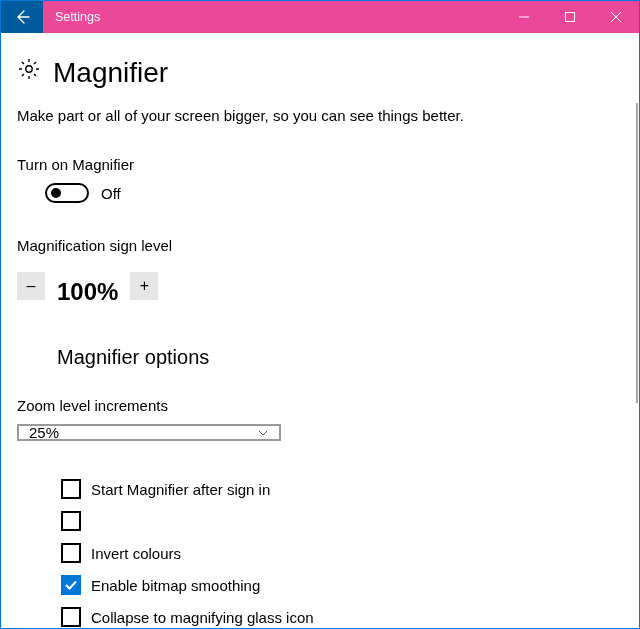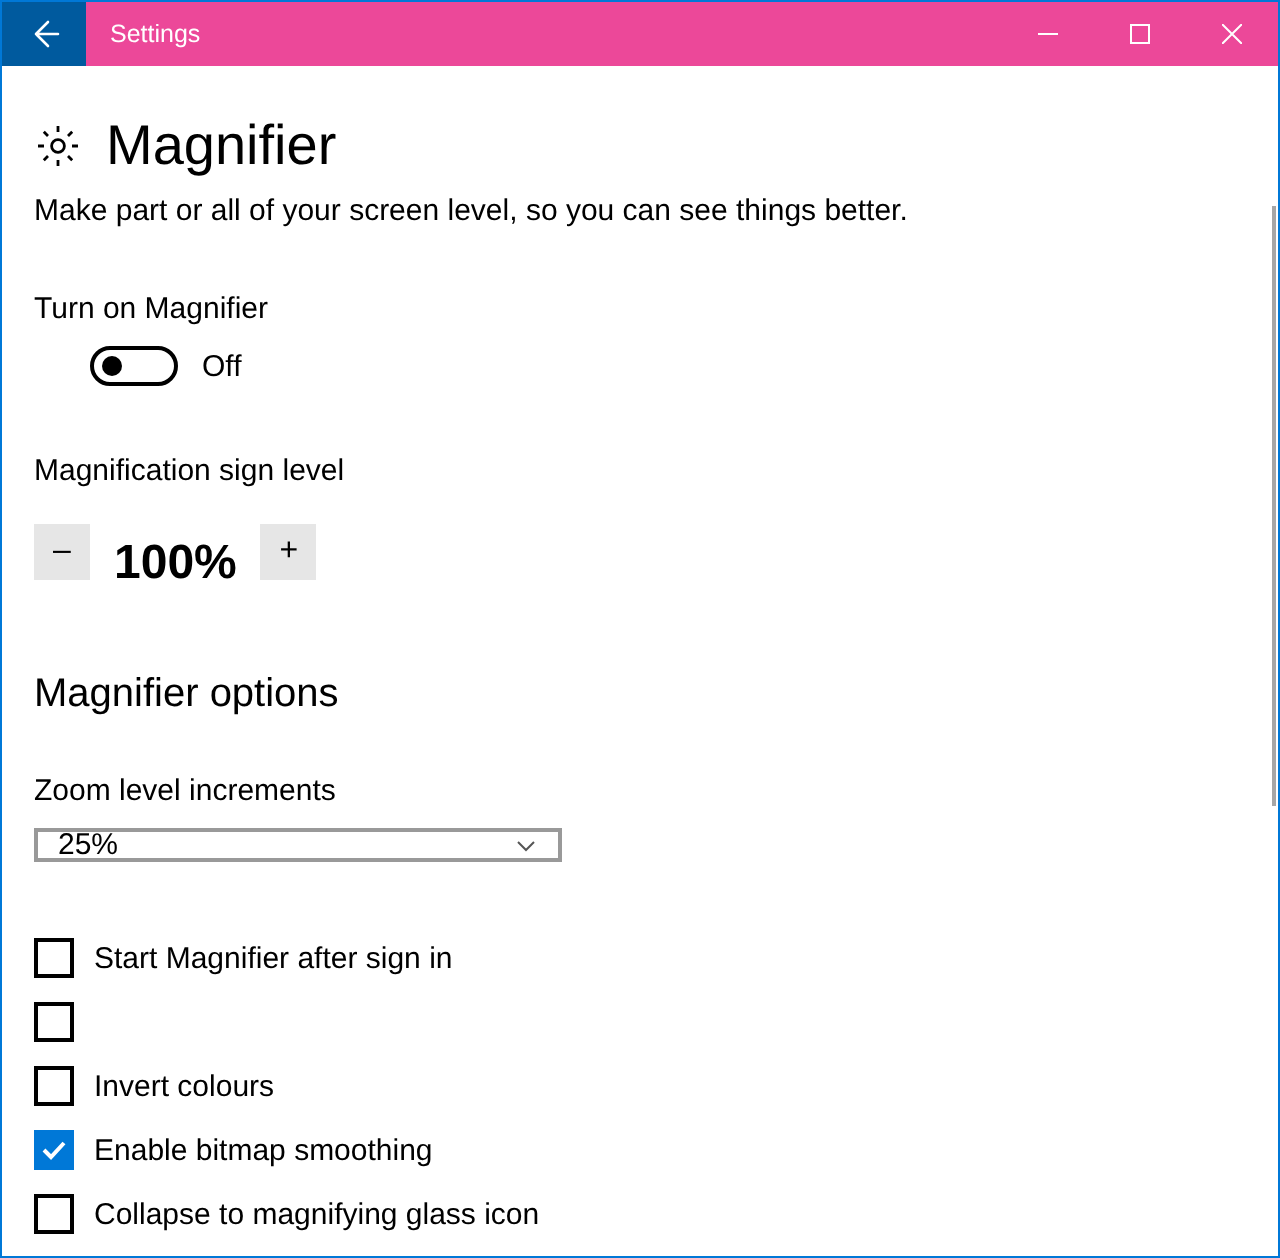--- a/index.html
+++ b/index.html
@@ -48,23 +48,23 @@
     cursor: pointer;
   }
   .content {
     padding: 20px 16px 0 16px;
     position: relative;
     height: calc(100% - 32px);
     overflow: hidden;
   }
   .page-header {
     display: flex;
-    align-items: center;
+    align-items: flex-start;
     gap: 12px;
-    margin-bottom: 8px;
+    margin-bottom: 18px;
     margin-top: 4px;
   }
   .page-title {
     font-size: 28px;
     font-weight: 300;
   }
   .subtitle {
     font-size: 15px;
     margin-bottom: 32px;
   }
@@ -118,39 +118,41 @@
     font-size: 24px;
     font-weight: 600;
     min-width: 56px;
     text-align: center;
     margin-top: 12px;
   }
   .section-title {
     font-size: 20px;
     font-weight: 400;
     margin-bottom: 28px;
+    margin-left: 40px;
   }
   .dropdown {
     width: 264px;
     height: 17px;
     border: 2px solid #999;
     display: flex;
     align-items: center;
     justify-content: space-between;
     padding: 0 10px;
     cursor: pointer;
     margin-top: 10px;
     margin-bottom: 38px;
     font-size: 15px;
   }
   .checkbox-row {
     display: flex;
     align-items: center;
     gap: 10px;
     margin-bottom: 12px;
+    margin-left: 44px;
   }
   .checkbox {
     width: 20px;
     height: 20px;
     border: 2px solid #000;
     display: flex;
     align-items: center;
     justify-content: center;
     cursor: pointer;
     flex-shrink: 0;
@@ -202,21 +204,21 @@
   <div class="page-header">
     <svg width="24" height="24" viewBox="0 0 24 24">
       <g stroke="#000" stroke-width="1.4" fill="none">
         <circle cx="12" cy="12" r="3.2"></circle>
         <path d="M12 2v3M12 19v3M22 12h-3M5 12H2M19.1 4.9l-2.1 2.1M7 17l-2.1 2.1M19.1 19.1L17 17M7 7L4.9 4.9"></path>
       </g>
     </svg>
     <h1 class="page-title">Magnifier</h1>
   </div>
 
-  <p class="subtitle">Make part or all of your screen level, so you can see things better.</p>
+  <p class="subtitle">Make part or all of your screen bigger, so you can see things better.</p>
 
   <div class="label">Turn on Magnifier</div>
   <div class="toggle-row">
     <div class="toggle">
       <div class="toggle-knob"></div>
     </div>
     <span>Off</span>
   </div>
 
   <div class="label">Magnification sign level</div>

